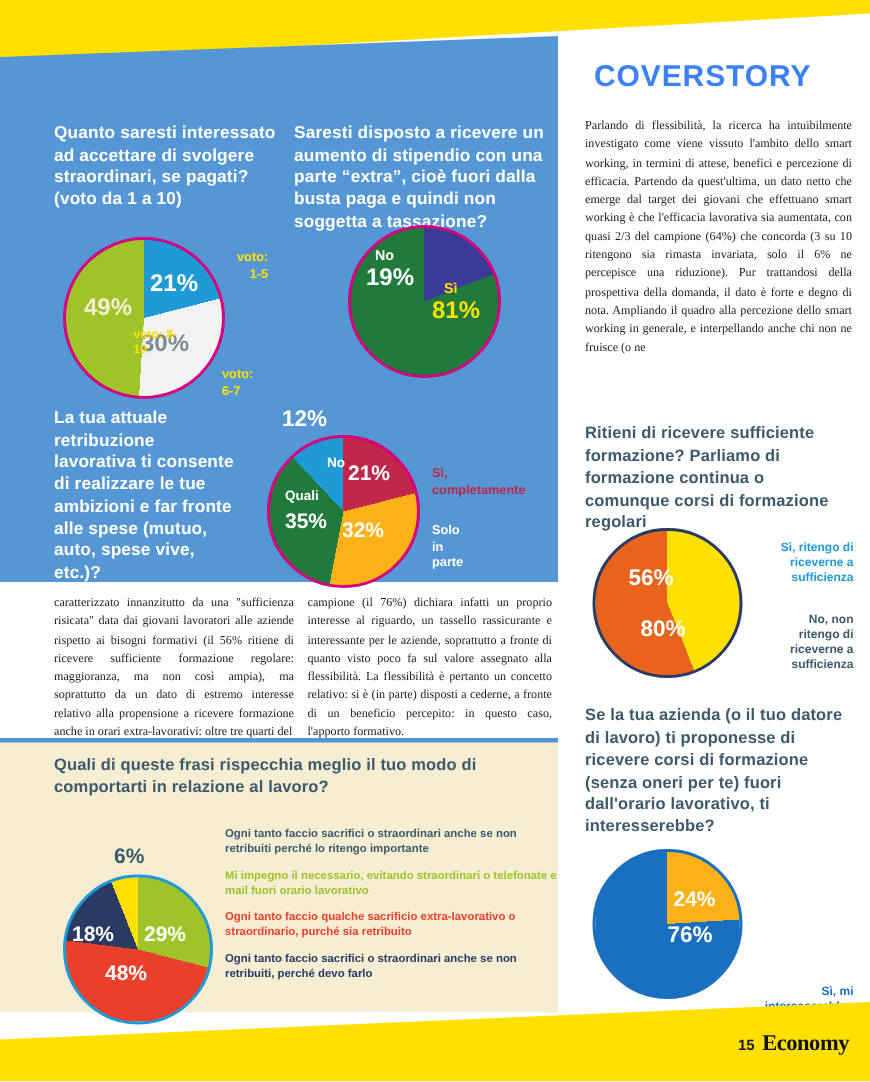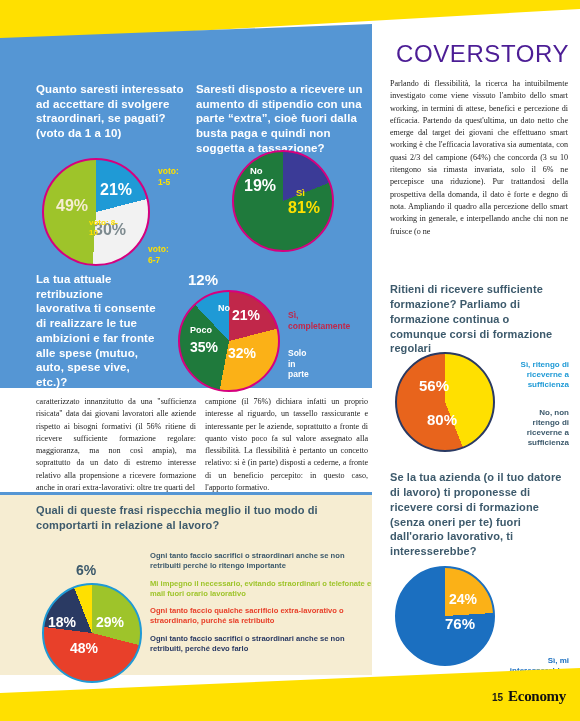--- a/index.html
+++ b/index.html
@@ -50,21 +50,21 @@
     font-size:11.5px;letter-spacing:.1px;
   }
 
   .q-title-dark{
     color:#3d5a6c;font-weight:700;line-height:1.35;
     font-size:11px;letter-spacing:.1px;
   }
 
   .coverstory{
     position:absolute;left:396px;top:40px;
-    color:#4c1d95;font-weight:400;font-size:24px;letter-spacing:.6px;
+    color:#3b82f6;font-weight:700;font-size:20px;letter-spacing:.6px;
   }
 
   .body-col{
     font-family:"Liberation Serif", serif;
     font-size:8.1px;line-height:1.52;color:#1c1c1c;
     text-align:justify;
   }
 
   
   .pie{border-radius:50%;position:relative;}
@@ -112,21 +112,21 @@
     <div class="q-title sub">(voto da 1 a 10)</div>
   </div>
   <div id="pie1wrap">
     <div class="pie" style="width:104px;height:104px;border:2px solid #d6007f;
          background:conic-gradient(#1f9ad6 0deg 75.6deg,#f2f2f2 75.6deg 183.6deg,#9ec42a 183.6deg 360deg);">
       <div class="pie-label" style="left:56px;top:22px;color:#fff;font-size:16px;">21%</div>
       <div class="pie-label" style="left:50px;top:62px;color:#7d8a8f;font-size:16px;">30%</div>
       <div class="pie-label" style="left:12px;top:38px;color:#f6edd2;font-size:16px;">49%</div>
       <div class="leg" style="left:12px;top:58px;color:#ffe000;font-size:8px;font-weight:700;width:30px;margin-left:33px;">voto: 8-10</div>
     </div>
-    <div class="leg" style="left:116px;top:8px;color:#ffe000;font-size:8.5px;font-weight:700;">voto: 1-5</div>
+    <div class="leg" style="left:116px;top:8px;color:#ffe000;font-size:8.5px;font-weight:700;text-align:right;">voto: 1-5</div>
     <div class="leg" style="left:106px;top:86px;color:#ffe000;font-size:8.5px;font-weight:700;">voto: 6-7</div>
   </div>
 
   <div id="q2">
     <div class="q-title">Saresti disposto a ricevere un aumento di stipendio con una parte “extra”, cioè fuori dalla busta paga e quindi non soggetta a tassazione?</div>
   </div>
   <div id="pie2wrap">
     <div class="pie" style="width:98px;height:98px;border:2px solid #d6007f;
          background:conic-gradient(#3b3b97 0deg 68.4deg,#1f7a3c 68.4deg 360deg);">
       <div class="pie-label" style="left:16px;top:14px;color:#fff;font-size:9.5px;font-weight:700;">No</div>
@@ -140,21 +140,21 @@
     <div class="q-title">La tua attuale retribuzione lavorativa ti consente di realizzare le tue ambizioni e far fronte alle spese (mutuo, auto, spese vive, etc.)?</div>
   </div>
   <div id="pie3wrap">
     <div class="pie-label" style="position:absolute;left:10px;top:0px;color:#fff;font-size:15px;">12%</div>
     <div class="pie" style="width:98px;height:98px;margin-top:18px;border:2px solid #d6007f;
          background:conic-gradient(#c1274a 0deg 75.6deg,#fbb117 75.6deg 190.8deg,#1f7a3c 190.8deg 316.8deg,#1f9ad6 316.8deg 360deg);">
       <div class="pie-label" style="left:52px;top:16px;color:#fff;font-size:14px;">21%</div>
       <div class="pie-label" style="left:48px;top:54px;color:#fff;font-size:14px;">32%</div>
       <div class="pie-label" style="left:10px;top:48px;color:#fff;font-size:14px;">35%</div>
       <div class="pie-label" style="left:38px;top:12px;color:#fff;font-size:9px;">No</div>
-      <div class="pie-label" style="left:10px;top:34px;color:#fff;font-size:9px;">Poco</div>
+      <div class="pie-label" style="left:10px;top:34px;color:#fff;font-size:9px;">Quali</div>
     </div>
     <div class="leg" style="left:110px;top:38px;color:#c1274a;font-size:8.5px;font-weight:700;">Sì, completamente</div>
     <div class="leg" style="left:110px;top:76px;color:#fff;font-size:8.5px;font-weight:700;">Solo in parte</div>
   </div>
 
   <div id="bodyL" class="body-col">caratterizzato innanzitutto da una "sufficienza risicata" data dai giovani lavoratori alle aziende rispetto ai bisogni formativi (il 56% ritiene di ricevere sufficiente formazione regolare: maggioranza, ma non così ampia), ma soprattutto da un dato di estremo interesse relativo alla propensione a ricevere formazione anche in orari extra-lavorativi: oltre tre quarti del</div>
   <div id="bodyR" class="body-col">campione (il 76%) dichiara infatti un proprio interesse al riguardo, un tassello rassicurante e interessante per le aziende, soprattutto a fronte di quanto visto poco fa sul valore assegnato alla flessibilità. La flessibilità è pertanto un concetto relativo: si è (in parte) disposti a cederne, a fronte di un beneficio percepito: in questo caso, l'apporto formativo.</div>
 
   <div id="q4">
     <div class="q-title-dark">Quali di queste frasi rispecchia meglio il tuo modo di comportarti in relazione al lavoro?</div>

